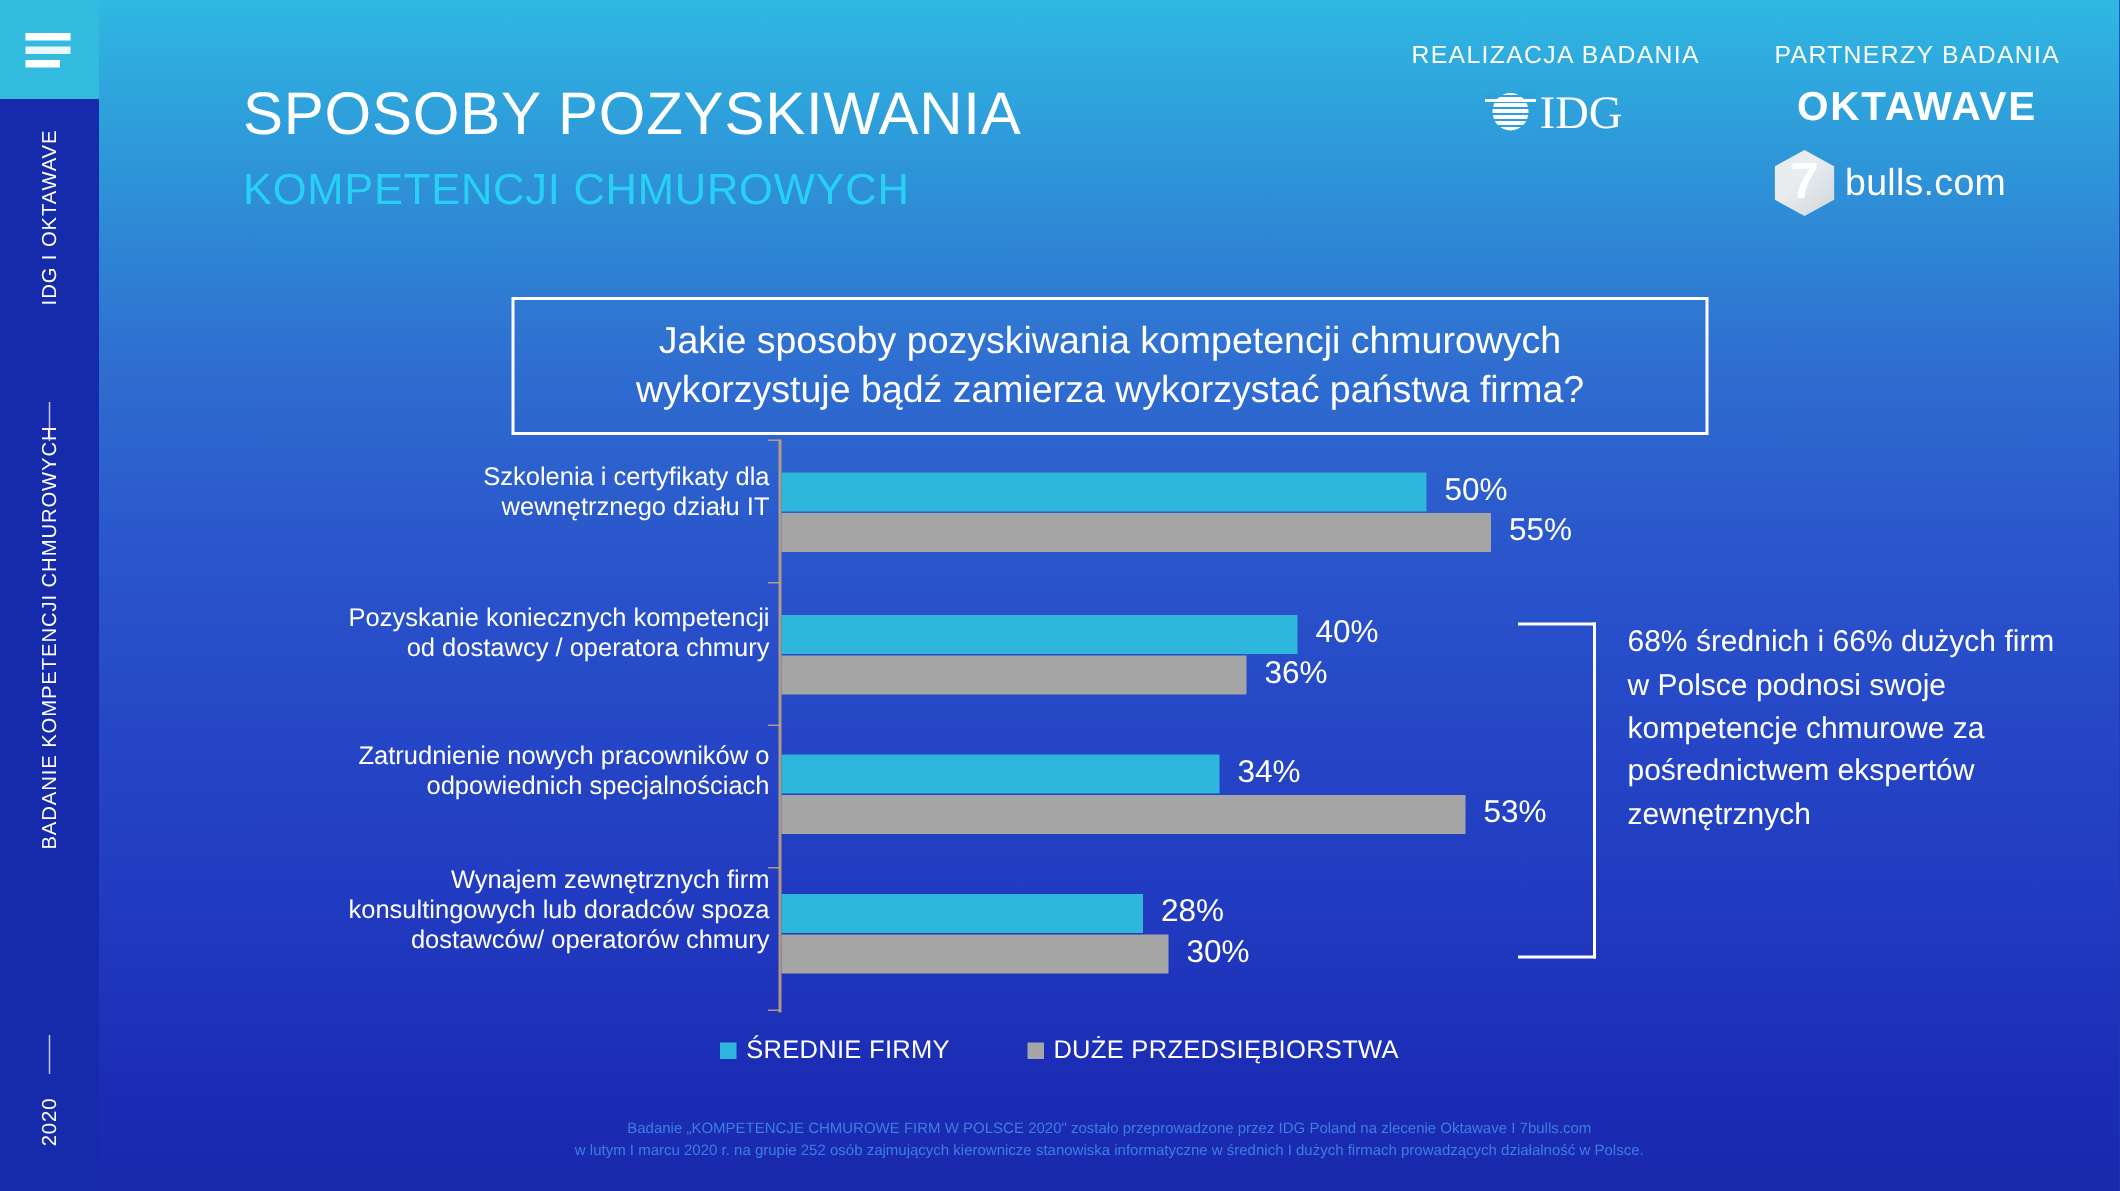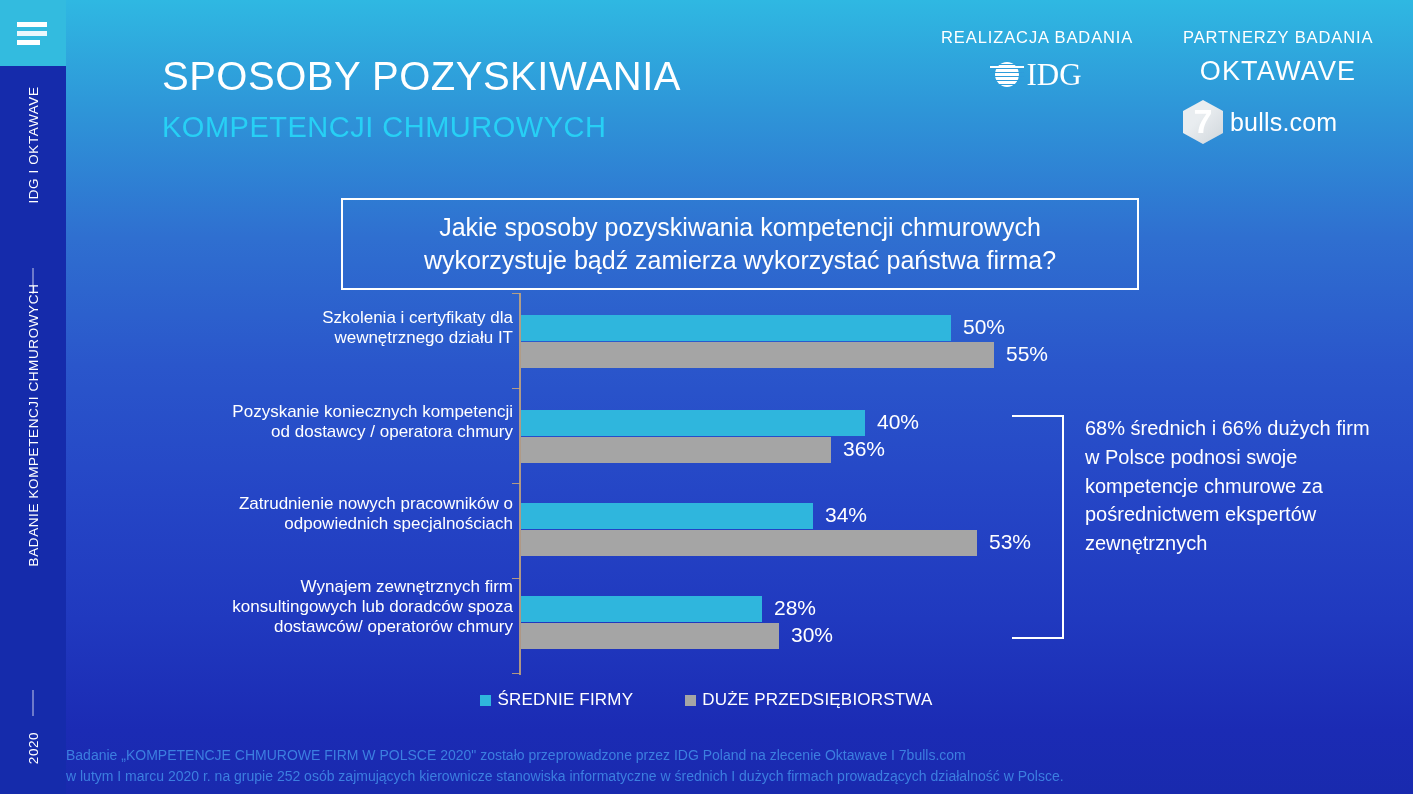--- a/index.html
+++ b/index.html
@@ -99,21 +99,21 @@
   }
   #idg-mark .bar-l { position:absolute; left:0; top:5px; width:34px; height:2px; background:#ffffff; }
   #idg-text {
     font-family:"Liberation Serif", serif;
     font-size:31px; color:#ffffff; line-height:1; letter-spacing:0px;
   }
 
   
   #oktawave-logo {
     margin-top:11px; font-size:27px; color:#ffffff; letter-spacing:1.2px;
-    font-weight:400; white-space:nowrap; line-height:1;
+    font-weight:700; white-space:nowrap; line-height:1;
   }
 
   
   #bulls-logo {
     margin-top:15px; display:flex; align-items:center; gap:7px;
   }
   #bulls-hex {
     position:relative; width:40px; height:44px;
     background:#e9edf0;
     clip-path:polygon(50% 0%, 100% 25%, 100% 75%, 50% 100%, 0% 75%, 0% 25%);
@@ -185,21 +185,21 @@
     position:absolute; left:0; top:690px; width:1413px;
     display:flex; justify-content:center; align-items:center; gap:52px;
   }
   .legend-item { display:flex; align-items:center; gap:6px; }
   .legend-swatch { width:11px; height:11px; display:inline-block; }
   .legend-label { color:#ffffff; font-size:17px; letter-spacing:.2px; white-space:nowrap; }
 
   
   #footer {
     position:absolute; left:66px; top:745px; width:1347px;
-    color:#3c7fe0; font-size:14px; line-height:1.5;
+    text-align:center; color:#3c7fe0; font-size:10px; line-height:1.5;
   }
   #footer div { white-space:nowrap; }
 </style>
 </head>
 <body>
 
 <div id="slide">
 
   <div id="rail">
     <div id="rail-top">

